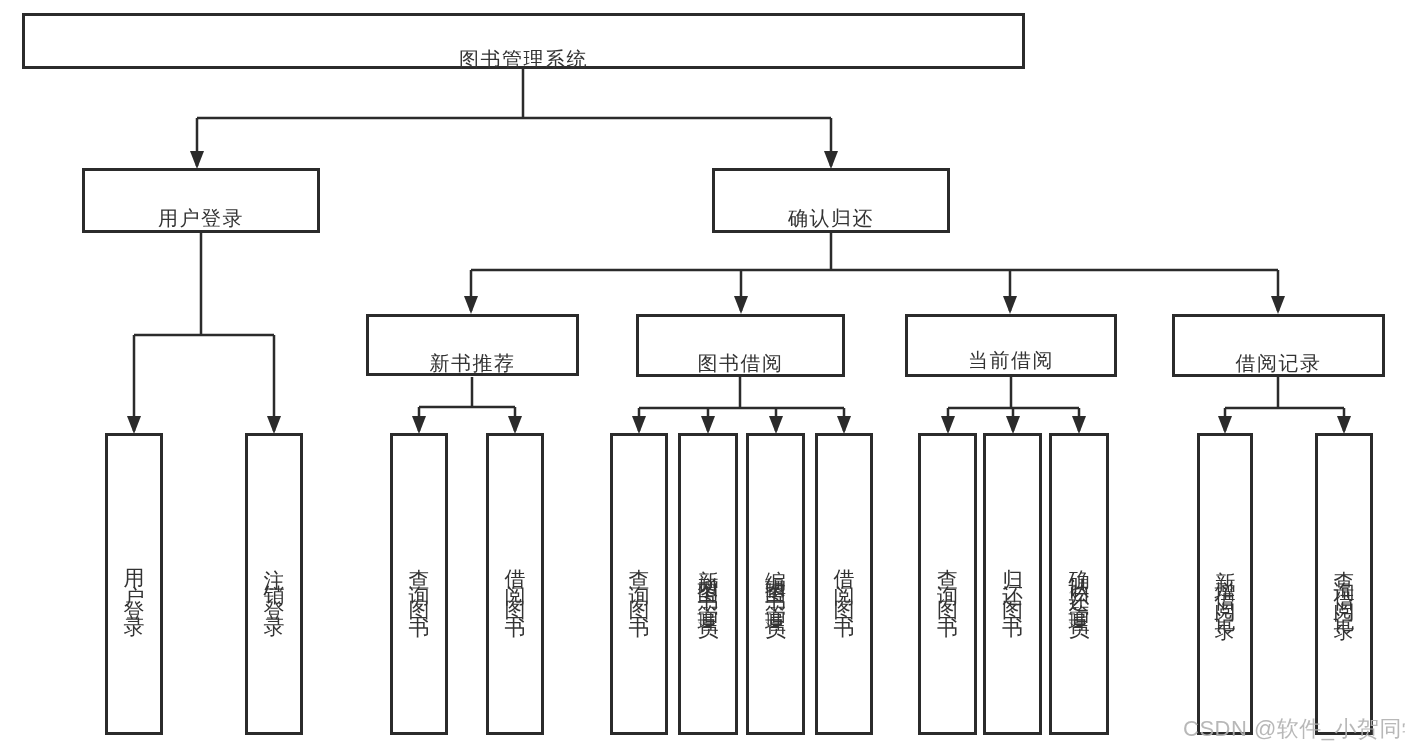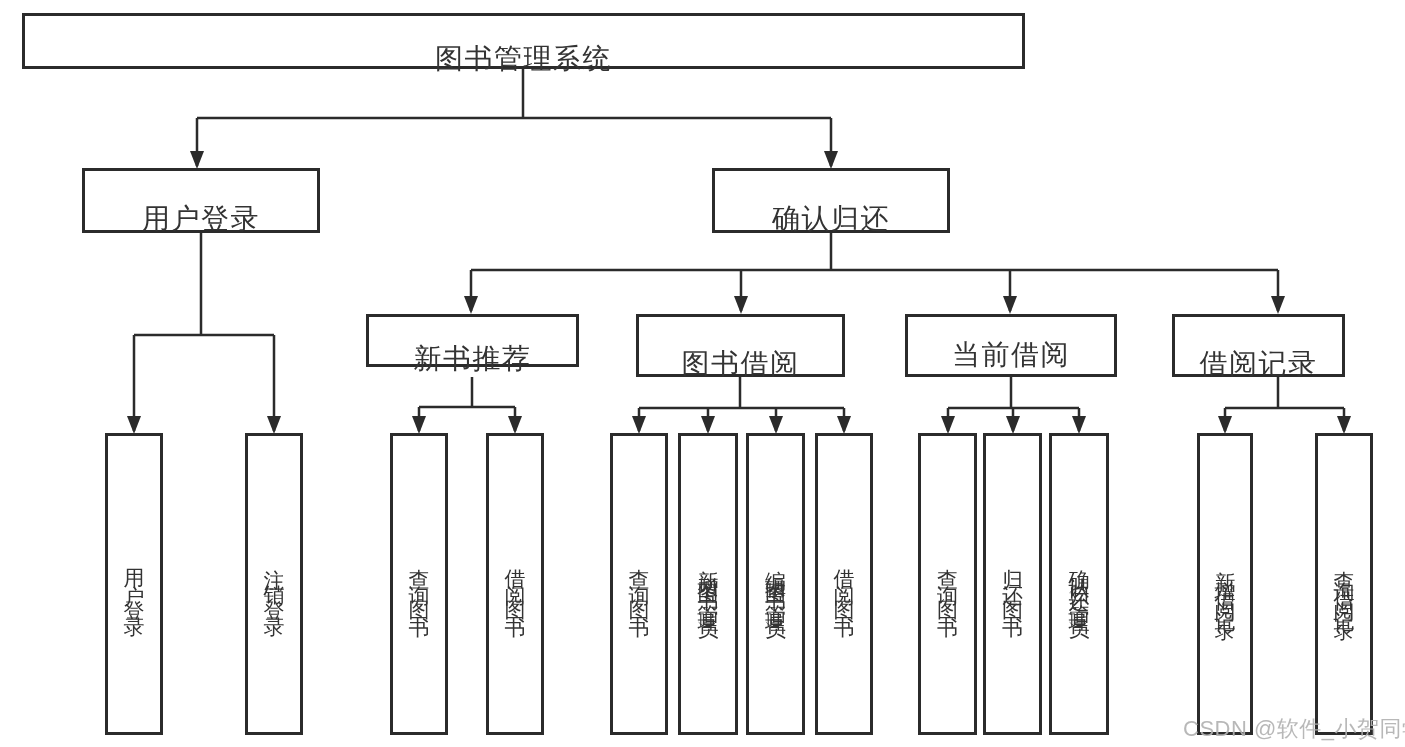--- a/index.html
+++ b/index.html
@@ -20,21 +20,21 @@
     position: absolute;
     box-sizing: border-box;
     border: 3px solid #2b2b2b;
     background: #ffffff;
     display: flex;
     align-items: center;
     justify-content: center;
     color: #333333;
   }
   .hlabel {
-    font-size: 28px;
+    font-size: 20px;
     letter-spacing: 1.5px;
     white-space: nowrap;
     margin-top: 36px;
   }
   .vlabel {
     writing-mode: vertical-rl;
     text-orientation: mixed;
     font-size: 21px;
     color: #333333;
     white-space: nowrap;
@@ -101,30 +101,30 @@
     <span class="hlabel">图书管理系统</span>
   </div>
 
   <div class="box" style="left:82px; top:168px; width:238px; height:65px;">
     <span class="hlabel">用户登录</span>
   </div>
   <div class="box" style="left:712px; top:168px; width:238px; height:65px;">
     <span class="hlabel">确认归还</span>
   </div>
 
-  <div class="box" style="left:366px; top:314px; width:213px; height:53px;">
+  <div class="box" style="left:366px; top:314px; width:213px; height:62px;">
     <span class="hlabel">新书推荐</span>
   </div>
   <div class="box" style="left:636px; top:314px; width:209px; height:63px;">
     <span class="hlabel">图书借阅</span>
   </div>
   <div class="box" style="left:905px; top:314px; width:212px; height:63px;align-items:flex-end;">
     <span class="hlabel">当前借阅</span>
   </div>
-  <div class="box" style="left:1172px; top:314px; width:173px; height:63px;">
+  <div class="box" style="left:1172px; top:314px; width:213px; height:63px;">
     <span class="hlabel">借阅记录</span>
   </div>
 
   <div class="box" style="left:105px; top:433px; width:58px; height:302px;">
     <span class="vlabel sp-wide">用户登录</span>
   </div>
   <div class="box" style="left:245px; top:433px; width:58px; height:302px;">
     <span class="vlabel sp-wide">注销登录</span>
   </div>
 

